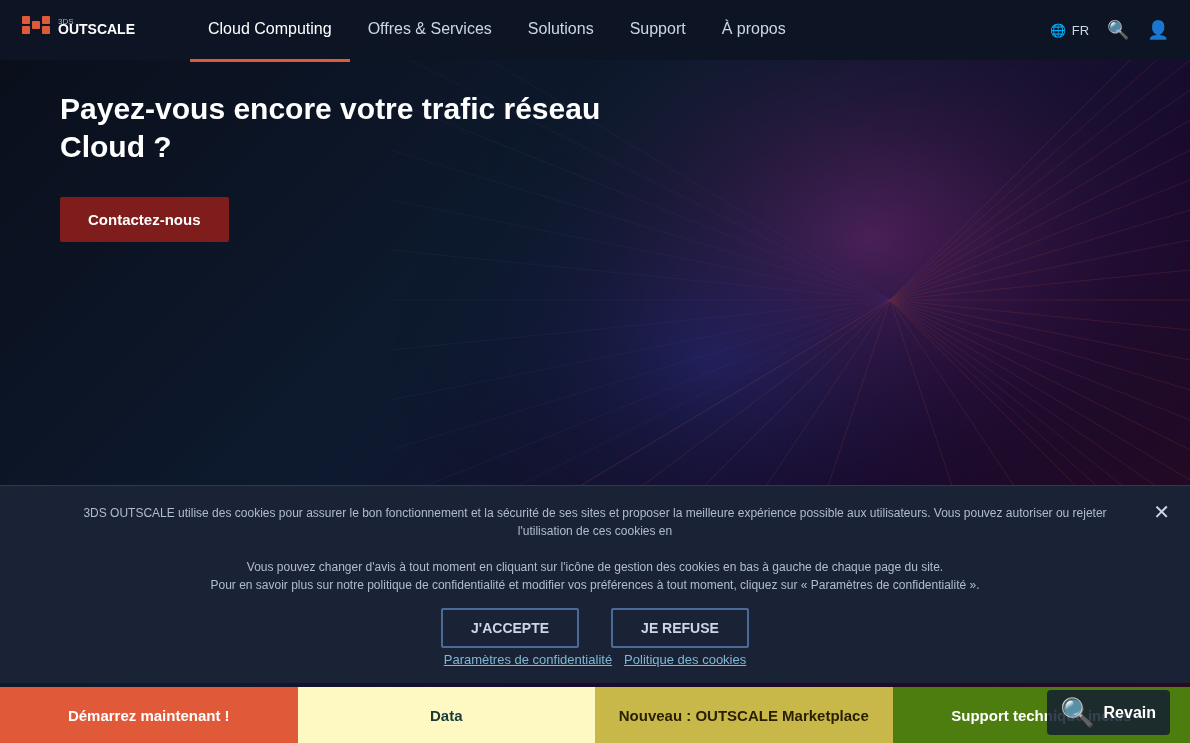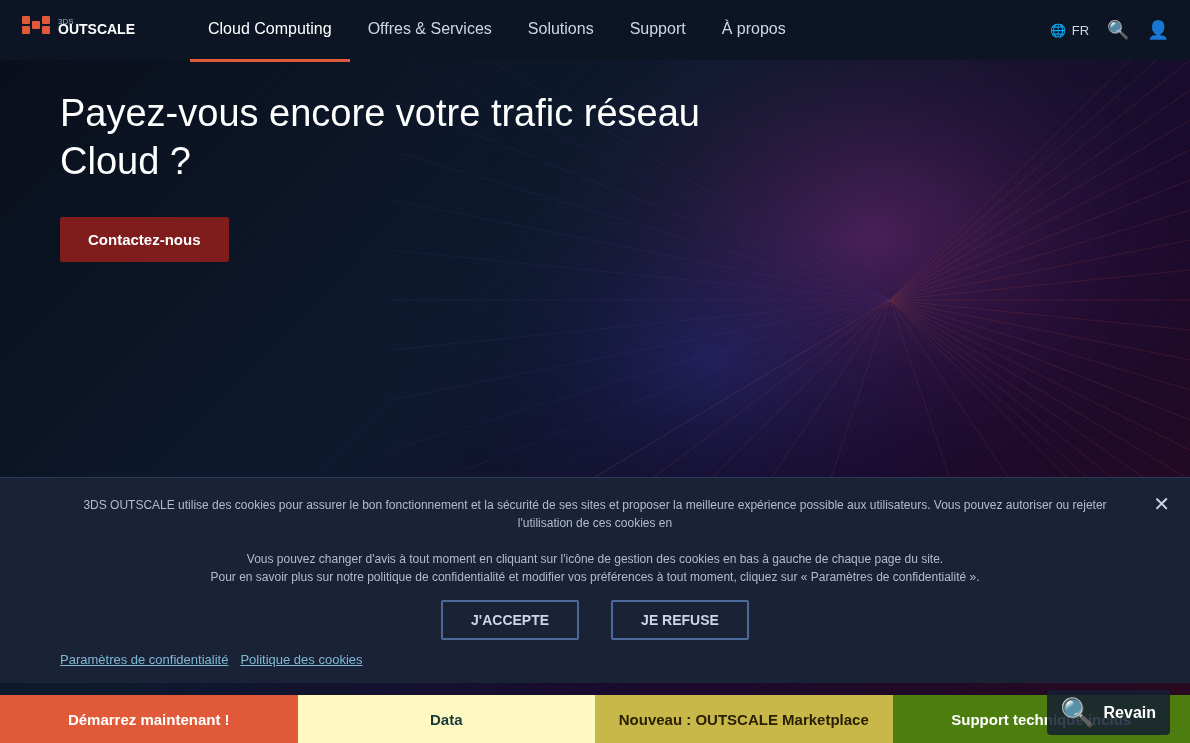--- a/index.html
+++ b/index.html
@@ -45,21 +45,21 @@
     .hero-lines {
       position: absolute; top: 0; right: 0; width: 800px; height: 600px;
       overflow: hidden; pointer-events: none;
     }
 
     .hero-content {
       position: absolute; top: 90px; left: 60px;
       z-index: 10;
     }
     .hero-title {
-      color: #fff; font-size: 38px; font-weight: 400;
+      color: #fff; font-size: 30px; font-weight: 700;
       line-height: 1.25; max-width: 680px;
     }
     .hero-cta {
       margin-top: 32px;
       background: #7f1d1d; color: #fff; border: none;
       padding: 14px 28px; font-size: 15px; font-weight: 600;
       cursor: pointer; border-radius: 2px;
     }
 
     
@@ -68,21 +68,21 @@
       display: flex; gap: 6px; z-index: 10;
     }
     .dot {
       width: 12px; height: 12px; border-radius: 50%;
       background: #e05a3a; opacity: 0.6;
     }
     .dot.active { opacity: 1; }
 
     
     .bottom-tabs {
-      position: absolute; bottom: 0; left: 0; right: 0; height: 48px;
+      position: absolute; bottom: 0; left: 0; right: 0; height: 56px;
       display: flex; z-index: 20; margin-top: 45px;
     }
     .tab {
       flex: 1; display: flex; align-items: center; justify-content: center;
       font-size: 15px; font-weight: 600; cursor: pointer; color: #fff;
       padding: 0 20px; text-align: center;
     }
     .tab-1 { background: #e05a3a; }
     .tab-2 { background: #fef9c3; color: #1a3a3a; }
     .tab-3 { background: #c8b84a; color: #2a2000; }
@@ -105,21 +105,21 @@
     }
     .cookie-btns {
       display: flex; justify-content: center; gap: 32px; margin-top: 14px;
     }
     .cookie-btn {
       padding: 10px 28px; font-size: 14px; font-weight: 600; cursor: pointer;
       border: 2px solid #4a6a9a; background: transparent; color: #cdd6e8;
       border-radius: 2px;
     }
     .cookie-links {
-      display: flex; gap: 12px; margin-top: 12px;
+      display: flex; justify-content: center; gap: 12px; margin-top: 4px;
       font-size: 13px;
     }
     .cookie-links a { color: #7eb8d4; text-decoration: underline; cursor: pointer; }
 
     
     .revain-widget {
       position: absolute; bottom: 8px; right: 20px;
       z-index: 60; display: flex; align-items: center; gap: 8px;
       background: rgba(20,30,50,0.85); padding: 6px 14px; border-radius: 4px;
     }

